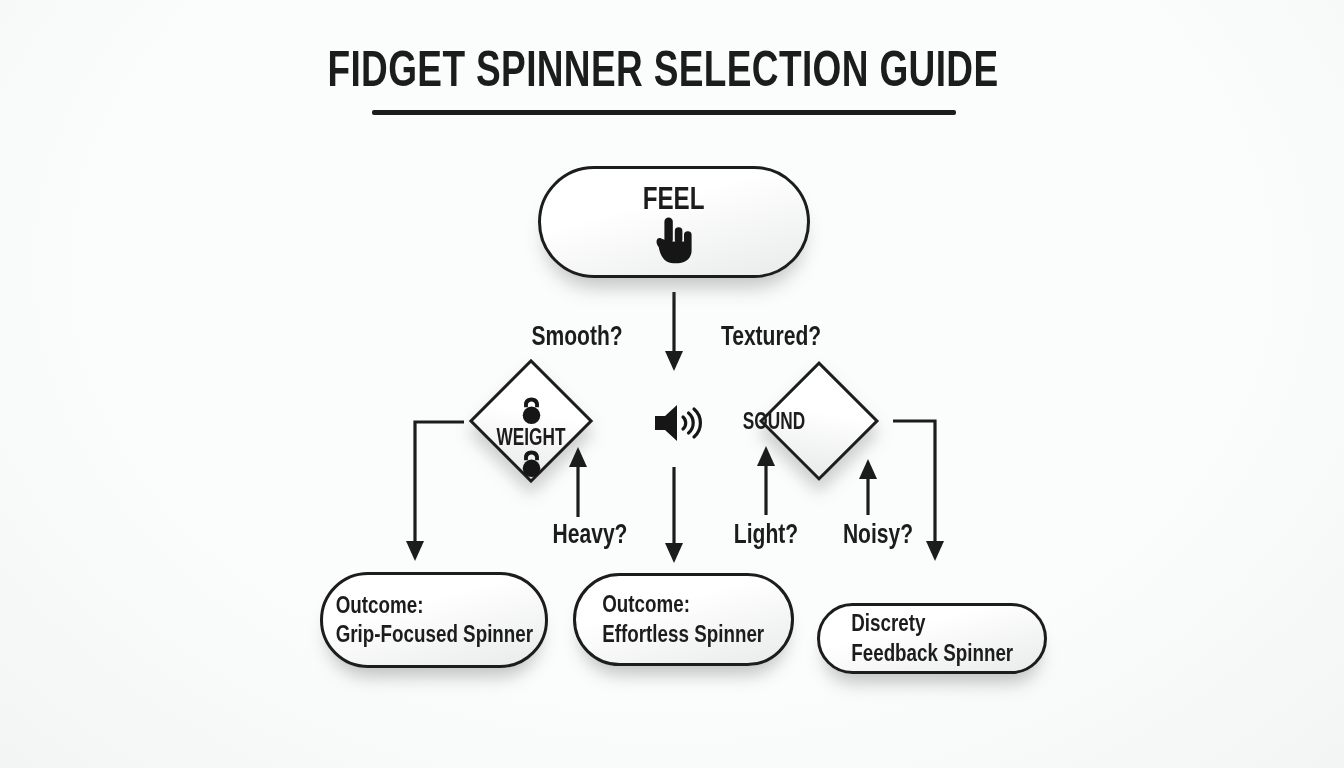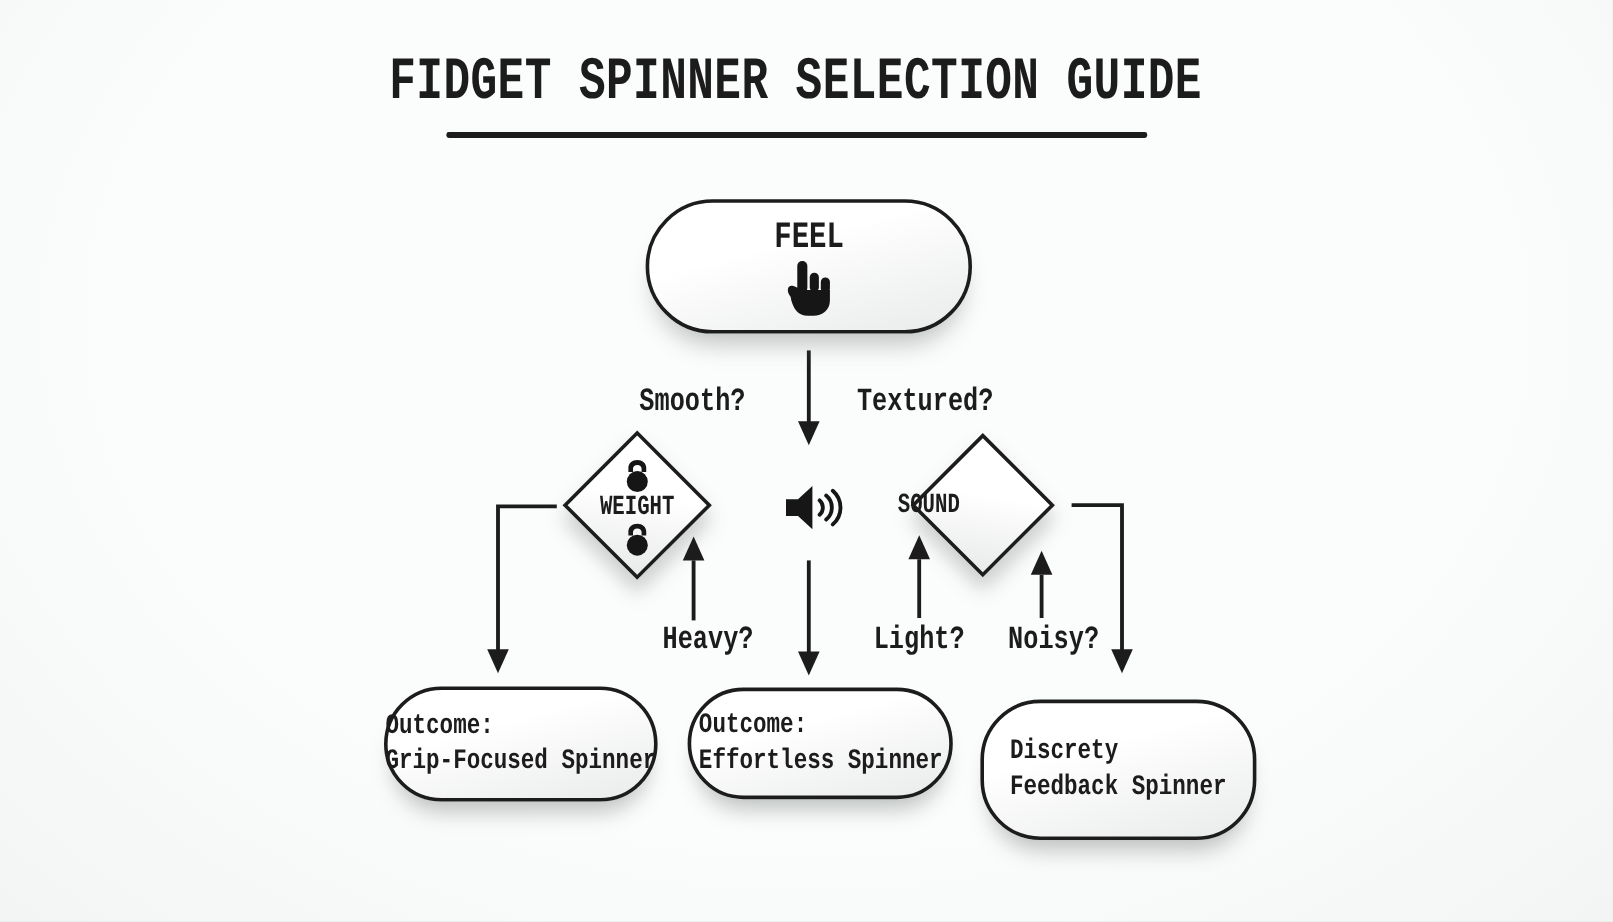--- a/index.html
+++ b/index.html
@@ -1,20 +1,20 @@
 <!DOCTYPE html>
 <html><head>
 <meta charset="utf-8">
 <style>
   html,body{margin:0;padding:0;background:#e9eaea;}
   .canvas{
     position:relative;
     width:1344px;height:768px;
     background:radial-gradient(ellipse at 50% 35%, #fbfcfc 60%, #f3f4f4 100%);
-    font-family:Liberation Mono, monospace;
+    font-family:Liberation Sans, sans-serif;
     color:#1c1c1c;
     overflow:hidden;
   }
   .abs{position:absolute;}
   
   .cond{font-weight:bold;white-space:nowrap;}
 
   .page-title{
     left:663px;top:69px;
     font-size:50px;letter-spacing:.5px;
@@ -120,21 +120,21 @@
       <g fill="#161616">
         <rect x="18" y="3" width="10.5" height="33" rx="5.2"></rect>
         <rect x="31" y="15" width="9.5" height="20" rx="4.7"></rect>
         <rect x="42.5" y="20" width="9.5" height="16" rx="4.7"></rect>
         <path d="M11 40 C6 34 8 27 14 29 L19 31 L19 33 L52 33 L52 44 C52 54 44 60 35 60 L29 60 C19 60 13 52 11 40 Z"></path>
       </g>
     </svg>
   </div>
 
   <div class="diamond weight"></div>
-  <div class="diamond-content" style="left:531px;top:423px;">
+  <div class="diamond-content" style="left:531px;top:437px;">
     <svg class="icon-svg" width="27" height="28" viewBox="0 0 30 32">
       <g fill="#161616">
         <path d="M15 1 c-4.8 0 -8.5 3.2 -8.5 7.4 v4 h4.4 v-3.2 c0-2.1 1.8-3.6 4.1-3.6 s4.1 1.5 4.1 3.6 v3.2 h4.4 v-4 C23.5 4.2 19.8 1 15 1 z"></path>
         <circle cx="15" cy="21.5" r="10"></circle>
       </g>
     </svg>
     <div class="diamond-label" style="margin:1px 0;">WEIGHT</div>
     <svg class="icon-svg" width="27" height="28" viewBox="0 0 30 32">
       <g fill="#161616">
         <path d="M15 1 c-4.8 0 -8.5 3.2 -8.5 7.4 v4 h4.4 v-3.2 c0-2.1 1.8-3.6 4.1-3.6 s4.1 1.5 4.1 3.6 v3.2 h4.4 v-4 C23.5 4.2 19.8 1 15 1 z"></path>
@@ -168,20 +168,20 @@
       <div>Outcome:</div>
       <div>Grip-Focused Spinner</div>
     </div>
   </div>
   <div class="pill pill-outcome" style="left:573px;top:573px;width:221px;height:93px;">
     <div class="outcome-text">
       <div>Outcome:</div>
       <div>Effortless Spinner</div>
     </div>
   </div>
-  <div class="pill pill-outcome" style="left:817px;top:583px;width:230px;height:117px;">
+  <div class="pill pill-outcome" style="left:817px;top:603px;width:230px;height:71px;">
     <div class="outcome-text">
       <div>Discrety</div>
       <div>Feedback Spinner</div>
     </div>
   </div>
 
 </div>
 
 </body></html>

